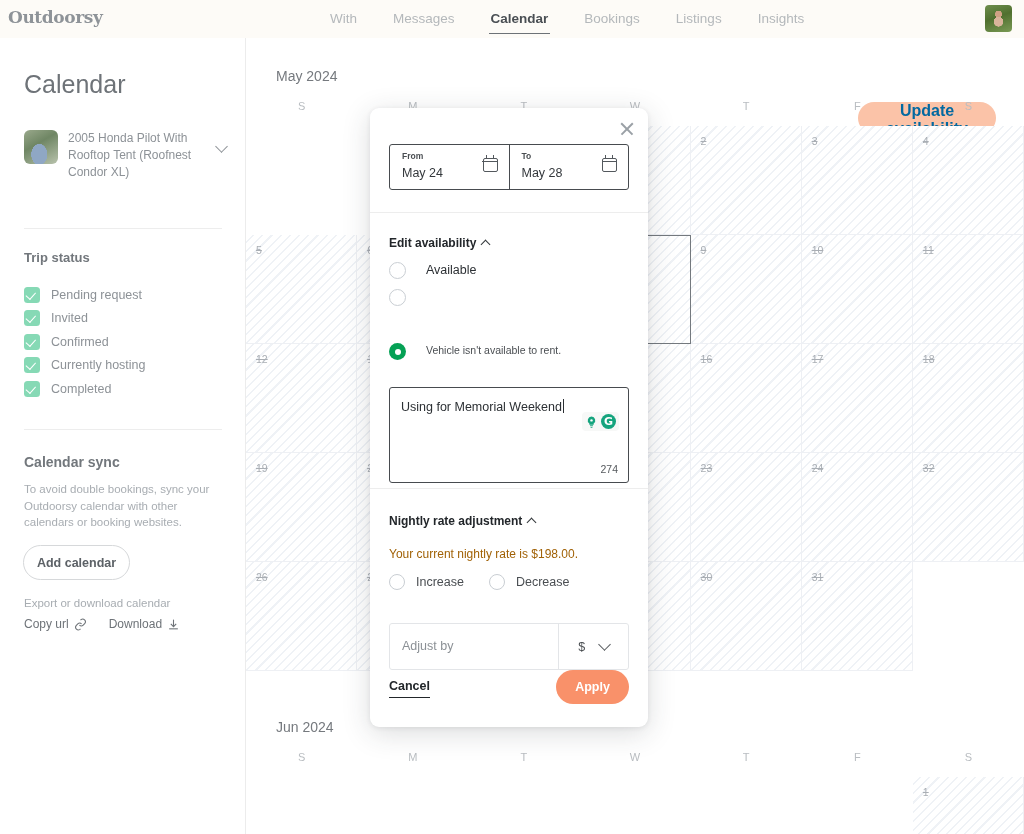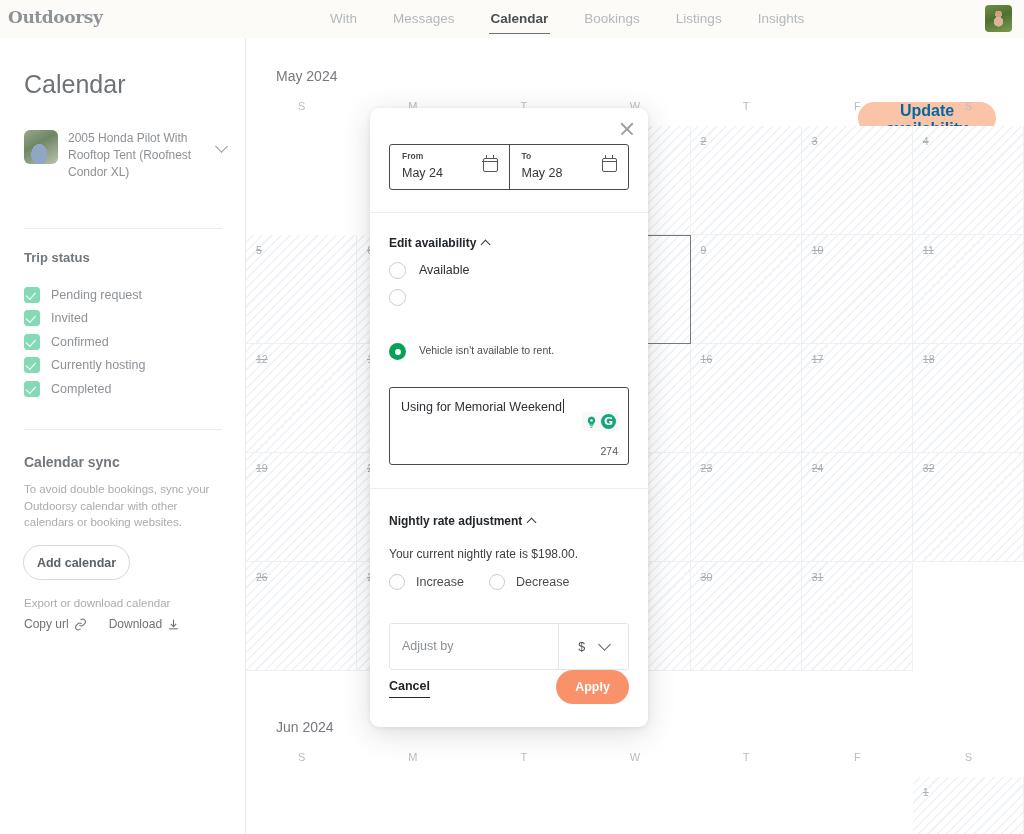--- a/index.html
+++ b/index.html
@@ -182,35 +182,35 @@
 
   .sec-head {
     position: absolute; left: 19px; font-size: 12px; color: #22262a; font-weight: 700;
     display: flex; align-items: center; gap: 6px;
   }
   .caret-up {
     width: 7px; height: 7px; border-left: 1.4px solid #33373b; border-top: 1.4px solid #33373b;
     transform: rotate(45deg); margin-top: 3px;
   }
 
-  .radio-row { position: absolute; left: 19px; display: flex; gap: 13px; align-items: flex-start; }
+  .radio-row { position: absolute; left: 19px; display: flex; gap: 20px; align-items: flex-start; }
   .radio {
     width: 17px; height: 17px; border-radius: 50%; border: 1.4px solid #c9ced3;
     background: #fff; flex: 0 0 17px; margin-top: 1px;
   }
   .radio.sel { border: none; background: #05a155; position: relative; }
   .radio.sel:after {
     content: ""; position: absolute; left: 5.5px; top: 5.5px; width: 6px; height: 6px;
     border-radius: 50%; background: #fff;
   }
   .radio-title { font-size: 12.5px; color: #2c3034; line-height: 18px; }
   .radio-desc { font-size: 10.5px; color: #4a4e52; line-height: 15px; margin-top: 1px; }
 
   .note-box {
-    position: absolute; left: 19px; top: 279px; width: 240px; height: 78px;
+    position: absolute; left: 19px; top: 279px; width: 240px; height: 96px;
     border: 1px solid #474b4f; border-radius: 3px; background: #fff;
   }
   .note-text {
     position: absolute; left: 11px; top: 11px; font-size: 12.5px; color: #2c3034;
   }
   .caret-bar {
     display: inline-block; width: 1px; height: 14px; background: #2c3034;
     vertical-align: -2px; margin-left: 1px;
   }
   .gbadge {
@@ -222,21 +222,21 @@
   .g-ico {
     width: 15px; height: 15px; border-radius: 50%; background: #15a47e;
     position: relative; display: flex; align-items: center; justify-content: center;
     color: #fff; font-size: 11px; font-weight: 700; font-family: "DejaVu Sans", sans-serif;
     line-height: 1;
   }
   .char-count {
     position: absolute; right: 10px; bottom: 7px; font-size: 10.5px; color: #55595d;
   }
 
-  .rate-note { position: absolute; left: 19px; top: 439px; font-size: 12px; color: #404040; }
+  .rate-note { position: absolute; left: 19px; top: 439px; font-size: 12px; color: #a16207; }
   .incdec { position: absolute; left: 19px; top: 466px; display: flex; align-items: center; gap: 11px; }
   .incdec .radio { width: 16px; height: 16px; flex: 0 0 16px; margin-top: 0; }
   .incdec .lab { font-size: 12.5px; color: #4a4e52; margin-right: 14px; }
 
   .adjust-row {
     position: absolute; left: 19px; top: 515px; width: 240px; height: 47px;
     border: 1px solid #e3e5e8; border-radius: 3px; display: flex;
   }
   .adjust-input { flex: 1; position: relative; }
   .adjust-input .ph { position: absolute; left: 12px; top: 15px; font-size: 12.5px; color: #8b9095; }

